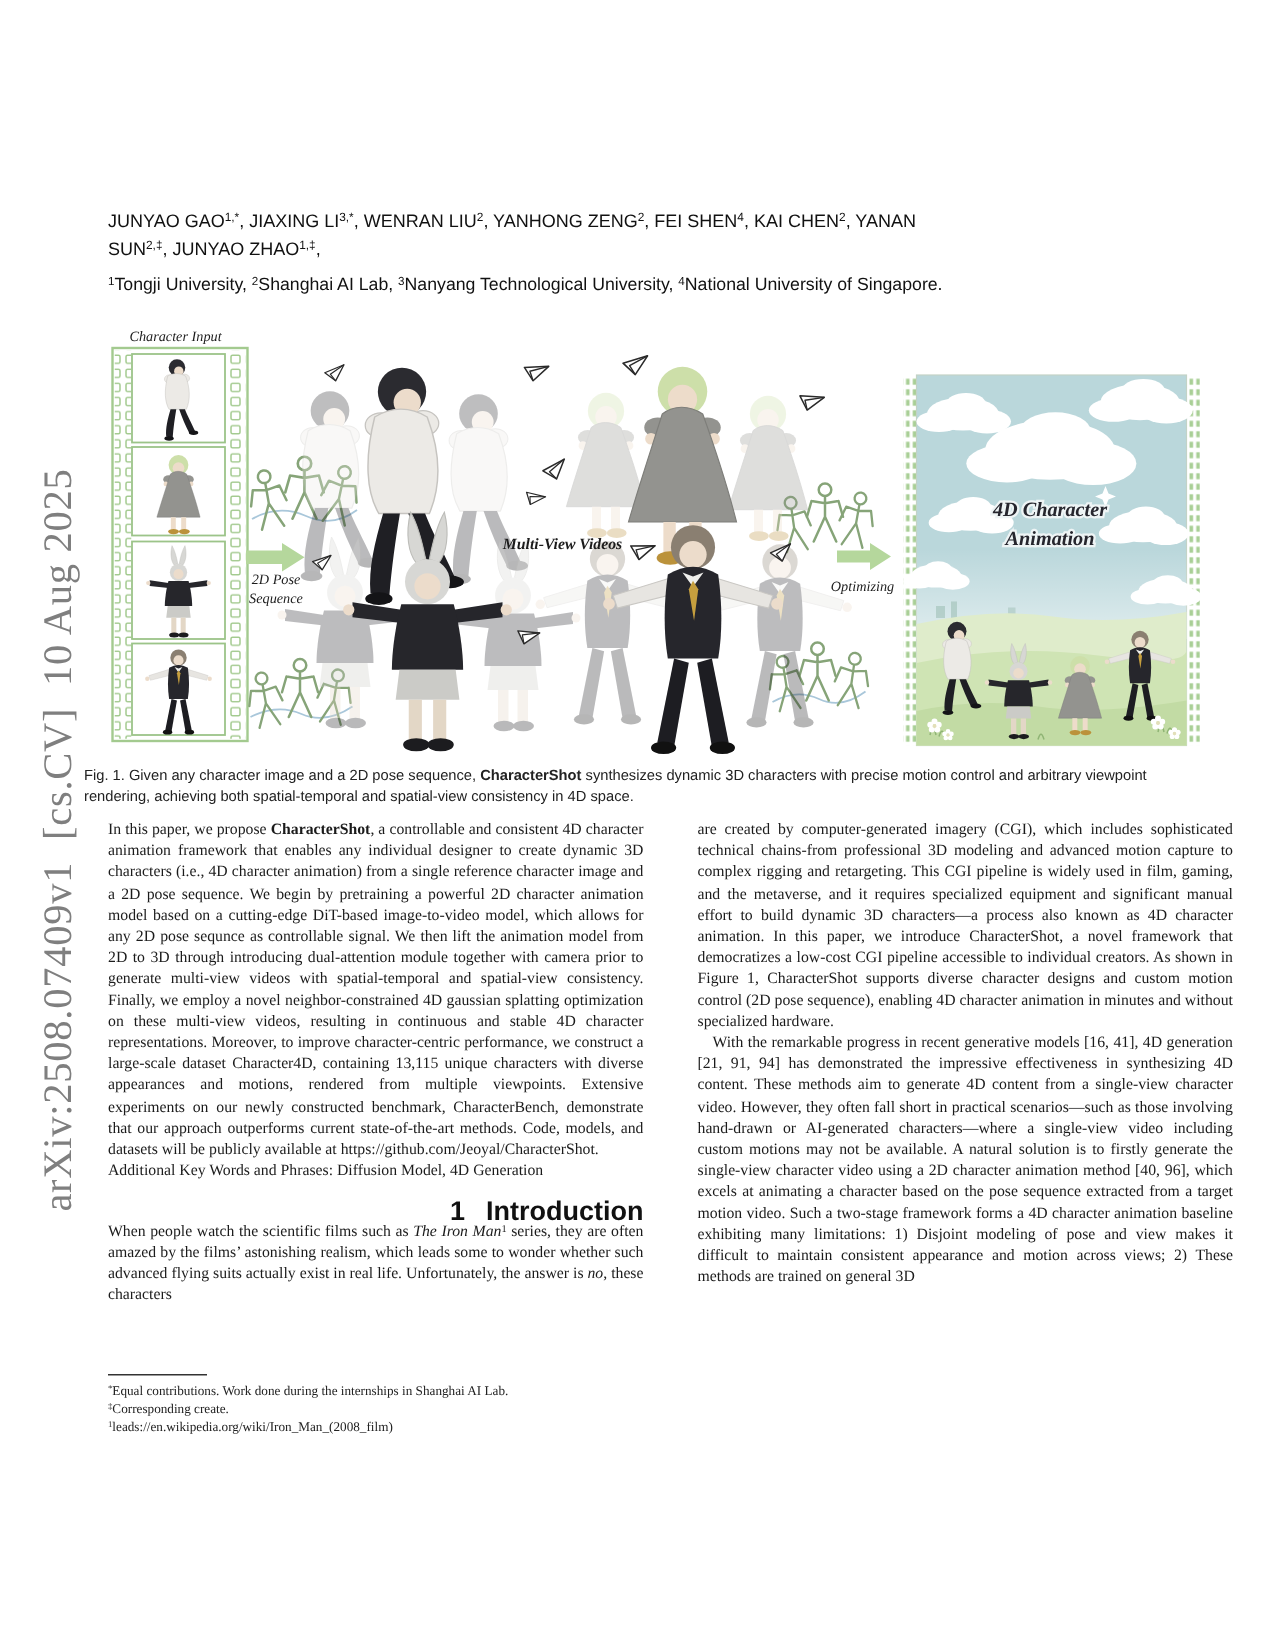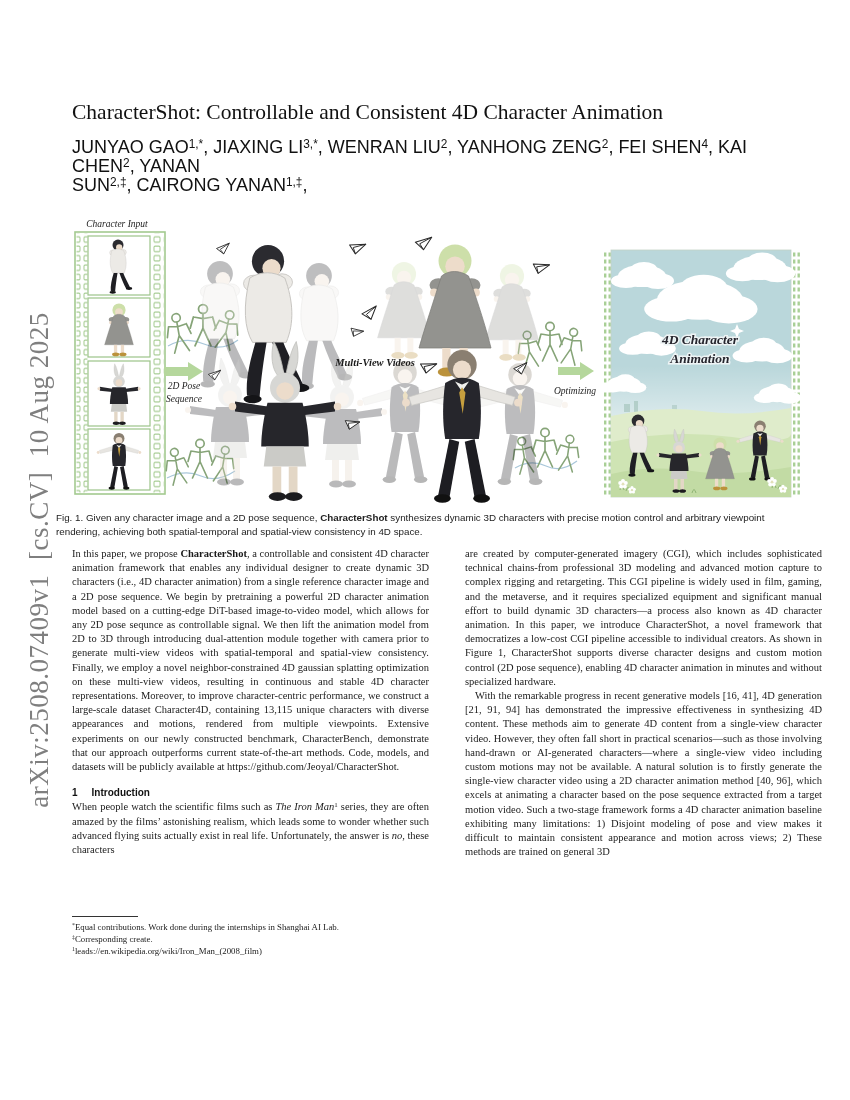--- a/index.html
+++ b/index.html
@@ -4,59 +4,59 @@
 <style>
   html,body{margin:0;padding:0;background:#ffffff;}
   .page{position:relative;width:850px;height:1100px;background:#fff;overflow:hidden;
         font-family:"Liberation Serif",serif;color:#1a1a1a;}
   .arxiv-watermark{position:absolute;left:39px;top:560px;
         transform:translate(-50%,-50%) rotate(-90deg);white-space:pre;
         font-family:"Liberation Serif",serif;font-size:27px;color:#7f7f7f;letter-spacing:.5px;}
   .paper-title{position:absolute;left:72px;top:100px;width:728px;
         font-size:21.5px;color:#111;}
   .authors{position:absolute;left:72px;top:138px;width:728px;
-        font-family:"Liberation Sans",sans-serif;font-size:18px;line-height:19px;color:#111;}
+        font-family:"Liberation Sans",sans-serif;font-size:12px;line-height:19px;color:#111;}
   .affiliations{position:absolute;left:72px;top:182px;width:728px;
         font-family:"Liberation Sans",sans-serif;font-size:11.8px;color:#111;}
   sup{font-size:66%;line-height:0;vertical-align:baseline;position:relative;top:-0.45em;}
   .figure-wrap{position:absolute;left:72px;top:216px;width:728px;height:292px;font-style:italic;}
   .fig-caption{position:absolute;left:56px;top:511px;width:730px;
         font-family:"Liberation Sans",sans-serif;font-size:9.8px;line-height:14px;color:#222;}
   .col{position:absolute;top:547px;width:357px;font-size:10.5px;line-height:14.2px;
         text-align:justify;color:#1b1b1b;}
   .col-left{left:72px;}
   .col-right{left:465px;}
   .col p{margin:0;}
   .keywords{margin-top:9px;}
   .sec-heading{margin-top:12px;font-family:"Liberation Sans",sans-serif;
-        font-weight:700;font-size:10px;color:#111;text-align:left;}
+        font-weight:700;font-size:18px;color:#111;text-align:right;}
   .sec-heading .sec-num{margin-right:14px;}
   .intro-p{margin-top:6px;}
   .indent{text-indent:10px;}
   .footnotes{position:absolute;left:72px;top:916px;width:357px;
         font-size:8.8px;line-height:12px;text-align:left;color:#222;}
   .fn-rule{width:66px;border:none;border-top:1px solid #333;margin:0 0 4px 0;}
   .footnotes div{margin:0;}
   svg text{font-family:"Liberation Serif",serif;fill:#1c1c1c;}
   text.fig-label{font-size:9.5px;}
   text.fig-label-bold{font-size:10.5px;font-weight:700;}
   text.panel-title{font-size:13.5px;font-weight:700;fill:#26262e;
         paint-order:stroke;stroke:#eef4f5;stroke-width:3px;}
 </style>
 </head>
 <body>
 
 <div class="page">
 
   <div class="arxiv-watermark">arXiv:2508.07409v1  [cs.CV]  10 Aug 2025</div>
 
-  <h1 class="paper-title" style="font-weight:400;margin:0;">CharacterShot: Controllable and Consistent 4D Character Animation</h1>
-
-  <div class="authors"><span>JUNYAO GAO</span><sup>1,*</sup><span>, JIAXING LI</span><sup>3,*</sup><span>, WENRAN LIU</span><sup>2</sup><span>, YANHONG ZENG</span><sup>2</sup><span>, FEI SHEN</span><sup>4</sup><span>, KAI CHEN</span><sup>2</sup><span>, YANAN</span><br><span>SUN</span><sup>2,‡</sup><span>, CAIRONG YANAN</span><sup>1,‡</sup><span>,</span></div>
-
+
+  <div class="authors"><span>JUNYAO GAO</span><sup>1,*</sup><span>, JIAXING LI</span><sup>3,*</sup><span>, WENRAN LIU</span><sup>2</sup><span>, YANHONG ZENG</span><sup>2</sup><span>, FEI SHEN</span><sup>4</sup><span>, KAI CHEN</span><sup>2</sup><span>, YANAN</span><br><span>SUN</span><sup>2,‡</sup><span>, JUNYAO ZHAO</span><sup>1,‡</sup><span>,</span></div>
+
+  <div class="affiliations"><sup>1</sup><span>Tongji University, </span><sup>2</sup><span>Shanghai AI Lab, </span><sup>3</sup><span>Nanyang Technological University, </span><sup>4</sup><span>National University of Singapore.</span></div>
 
   <div class="figure-wrap">
   <svg viewBox="0 0 728 292" width="728" height="292" aria-hidden="true">
     <defs>
       <pattern id="sprocket" width="10" height="9.4" patternUnits="userSpaceOnUse">
         <rect x="2" y="2" width="6" height="5.4" rx="1" fill="#ffffff" stroke="#a3ca8f" stroke-width="1"></rect>
       </pattern>
       <pattern id="dotedge" width="9" height="7" patternUnits="userSpaceOnUse">
         <rect x="1" y="1.5" width="2.4" height="4" fill="#a9cf96"></rect>
         <rect x="5.5" y="1.5" width="2.4" height="4" fill="#a9cf96"></rect>
@@ -263,20 +263,21 @@
       <text class="panel-title" x="628" y="128" text-anchor="middle">4D Character</text>
       <text class="panel-title" x="628" y="147" text-anchor="middle">Animation</text>
     </g>
   </svg>
   </div>
 
   <div class="fig-caption"><span>Fig. 1.  Given any character image and a 2D pose sequence, </span><span style="font-weight: 700;">CharacterShot</span><span> synthesizes dynamic 3D characters with precise motion control and arbitrary viewpoint rendering, achieving both spatial-temporal and spatial-view consistency in 4D space.</span></div>
 
   <div class="col col-left">
     <p><span>In this paper, we propose </span><span style="font-weight: 700;">CharacterShot</span><span>, a controllable and consistent 4D character animation framework that enables any individual designer to create dynamic 3D characters (i.e., 4D character animation) from a single reference character image and a 2D pose sequence. We begin by pretraining a powerful 2D character animation model based on a cutting-edge DiT-based image-to-video model, which allows for any 2D pose sequnce as controllable signal. We then lift the animation model from 2D to 3D through introducing dual-attention module together with camera prior to generate multi-view videos with spatial-temporal and spatial-view consistency. Finally, we employ a novel neighbor-constrained 4D gaussian splatting optimization on these multi-view videos, resulting in continuous and stable 4D character representations. Moreover, to improve character-centric performance, we construct a large-scale dataset Character4D, containing 13,115 unique characters with diverse appearances and motions, rendered from multiple viewpoints. Extensive experiments on our newly constructed benchmark, CharacterBench, demonstrate that our approach outperforms current state-of-the-art methods. Code, models, and datasets will be publicly available at https://github.com/Jeoyal/CharacterShot.</span></p>
+    <p class="keywords">Additional Key Words and Phrases: Diffusion Model, 4D Generation</p>
     <div class="sec-heading">
       <span class="sec-num">1</span><span>Introduction</span>
     </div>
     <p class="intro-p"><span>When people watch the scientific films such as </span><span style="font-style: italic;">The Iron Man</span><sup>1</sup><span> series, they are often amazed by the films’ astonishing realism, which leads some to wonder whether such advanced flying suits actually exist in real life. Unfortunately, the answer is </span><span style="font-style: italic;">no</span><span>, these characters</span></p>
   </div>
 
   <div class="col col-right">
     <p>are created by computer-generated imagery (CGI), which includes sophisticated technical chains-from professional 3D modeling and advanced motion capture to complex rigging and retargeting. This CGI pipeline is widely used in film, gaming, and the metaverse, and it requires specialized equipment and significant manual effort to build dynamic 3D characters—a process also known as 4D character animation. In this paper, we introduce CharacterShot, a novel framework that democratizes a low-cost CGI pipeline accessible to individual creators. As shown in Figure 1, CharacterShot supports diverse character designs and custom motion control (2D pose sequence), enabling 4D character animation in minutes and without specialized hardware.</p>
     <p class="indent">With the remarkable progress in recent generative models [16, 41], 4D generation [21, 91, 94] has demonstrated the impressive effectiveness in synthesizing 4D content. These methods aim to generate 4D content from a single-view character video. However, they often fall short in practical scenarios—such as those involving hand-drawn or AI-generated characters—where a single-view video including custom motions may not be available. A natural solution is to firstly generate the single-view character video using a 2D character animation method [40, 96], which excels at animating a character based on the pose sequence extracted from a target motion video. Such a two-stage framework forms a 4D character animation baseline exhibiting many limitations: 1) Disjoint modeling of pose and view makes it difficult to maintain consistent appearance and motion across views; 2) These methods are trained on general 3D</p>
   </div>

